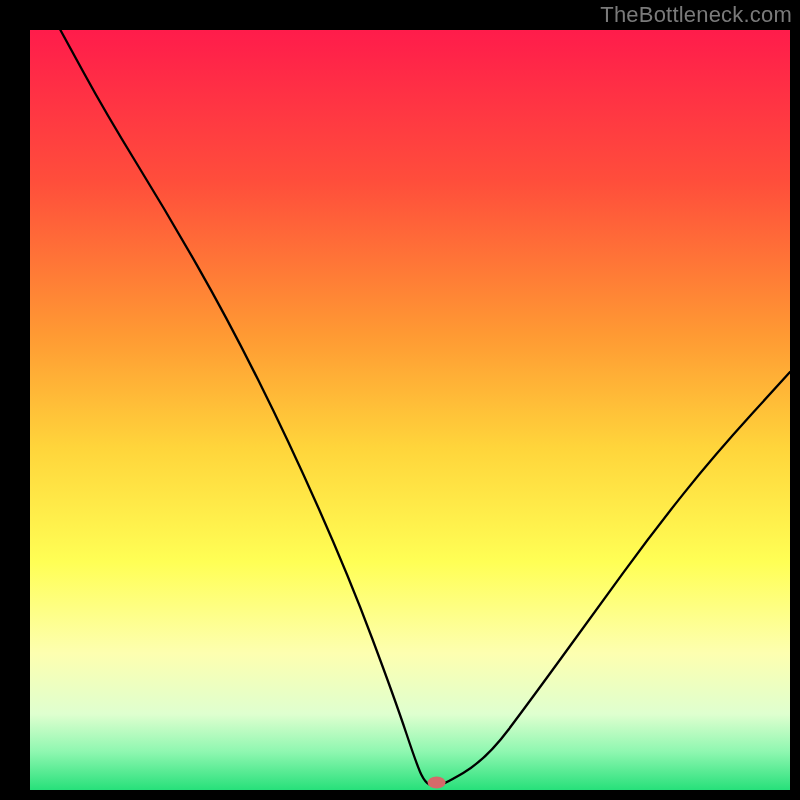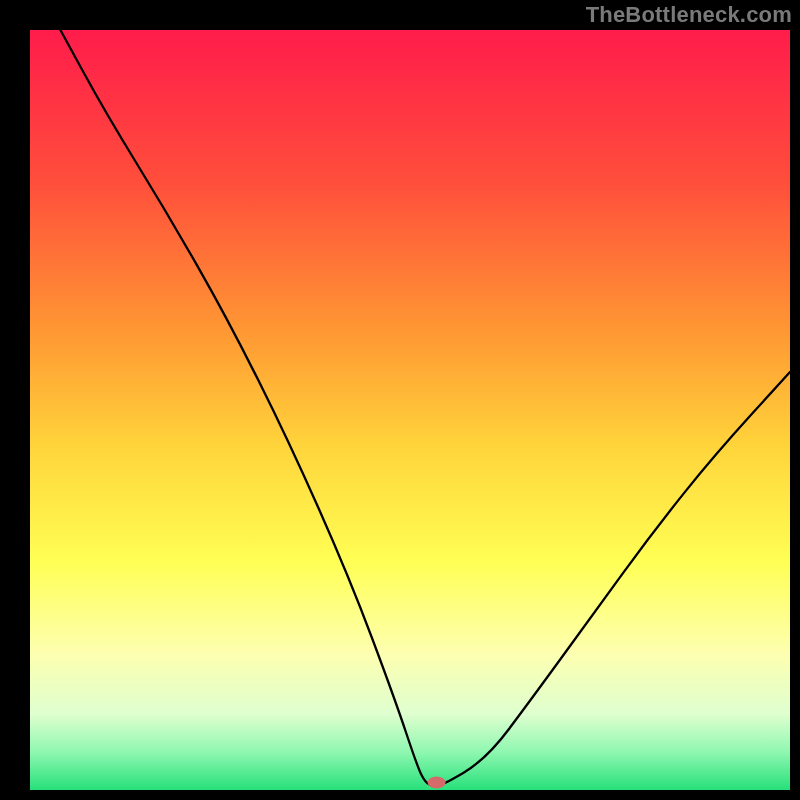--- a/index.html
+++ b/index.html
@@ -16,21 +16,21 @@
     width: 800px;
     height: 800px;
     background: #000;
   }
   .watermark {
     position: absolute;
     top: 2px;
     right: 8px;
     color: #7a7a7a;
     font-size: 22px;
-    font-weight: 700;
+    font-weight: 400;
     letter-spacing: 0.2px;
     z-index: 10;
   }
   svg {
     position: absolute;
     top: 0;
     left: 0;
   }
 </style>
 </head>

